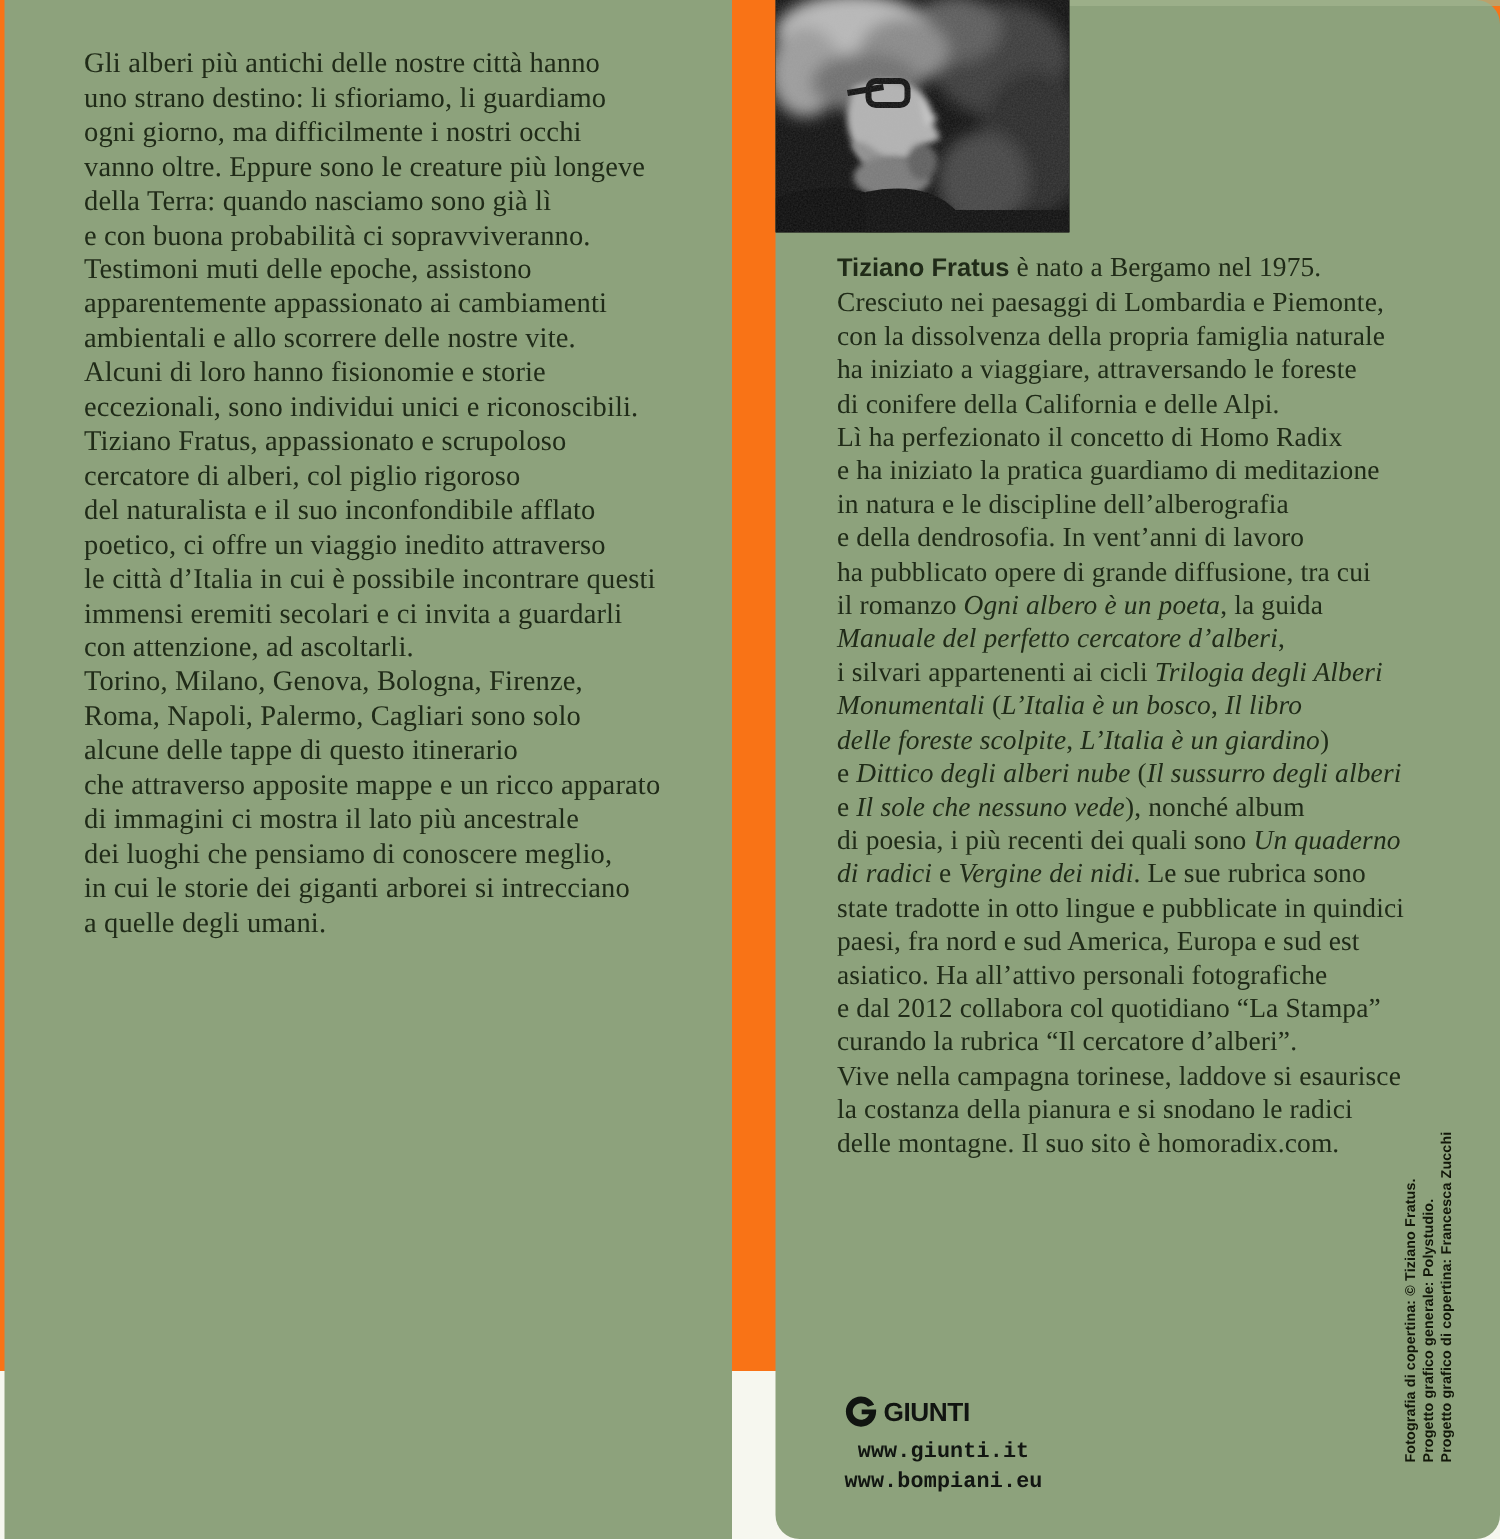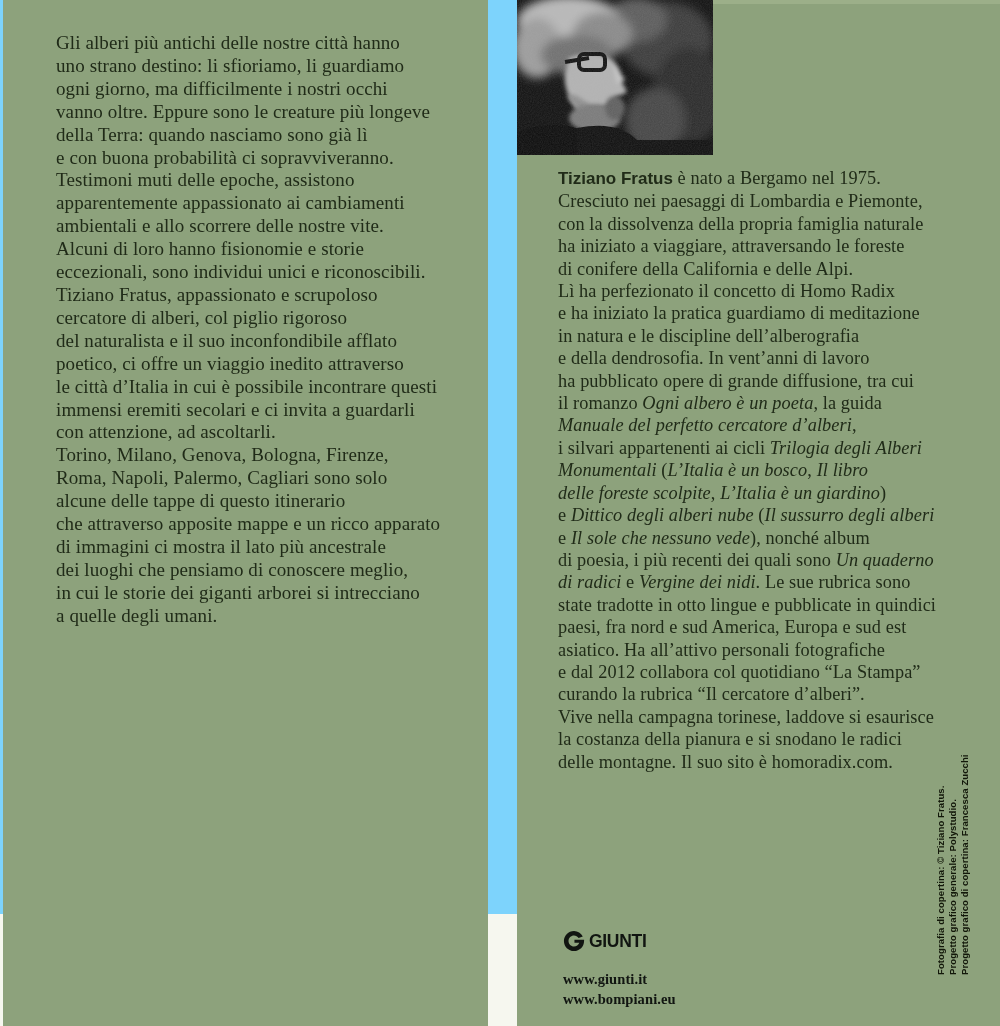--- a/index.html
+++ b/index.html
@@ -6,28 +6,28 @@
   html, body { width: 1000px; height: 1026px; }
   body {
     font-family: "Liberation Serif", serif;
     background: #f6f7ef;
     position: relative;
     overflow: hidden;
   }
   .sheet {
     position: absolute; left: 0; top: 0;
     width: 1000px; height: 914px;
-    background: #7dd3fc;
+    background: #f97316;
   }
   .panel {
     position: absolute; top: 0; height: 1026px;
     background: #8da27c;
   }
   .panel-left  { left: 3px;  width: 485px; }
-  .panel-right { left: 517px; width: 483px; }
+  .panel-right { left: 517px; width: 483px; border-radius: 16px; }
   .panel-right::before {
     
     content: ""; position: absolute; left: 0; top: 0; right: 0; height: 4px;
     background: #a3b58f; opacity: .7; pointer-events: none;
   }
 
   .back-text {
     position: absolute; left: 53px; top: 32px; width: 430px;
     font-size: 19px; line-height: 22.9px;
     color: #202b18; letter-spacing: .1px;
@@ -57,24 +57,24 @@
     color: #101408;
   }
   .logo-row { display: flex; align-items: flex-end; gap: 4px; height: 24px; }
   .giunti-g { width: 22px; height: 22px; display: inline-block; }
   .giunti-wordmark {
     font-family: "Liberation Sans", sans-serif;
     font-weight: 700; font-size: 17.5px; letter-spacing: -0.3px;
     color: #111511;
   }
   .websites {
-    margin-top: 18px;
-    font-family: Liberation Serif, serif;
+    margin-top: 7px;
+    font-family: Liberation Mono, monospace;
     font-weight: 700; font-size: 14.5px; line-height: 19.5px;
-    color: #111511; letter-spacing: .1px;
+    color: #111511; letter-spacing: .1px; text-align: center;
   }
 
   .credits {
     position: absolute;
     left: 418px;           
     top: 975px;
     width: 150px;
     transform: rotate(-90deg);
     transform-origin: left top;
     font-family: "Liberation Sans", sans-serif;

